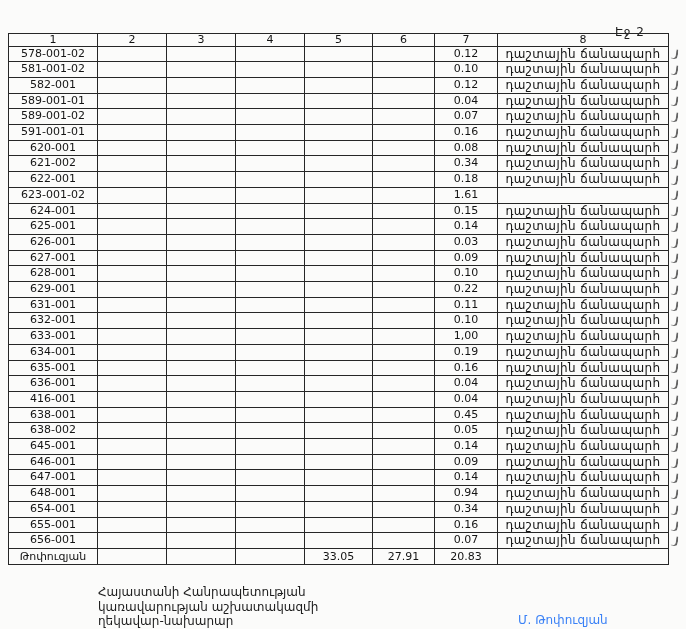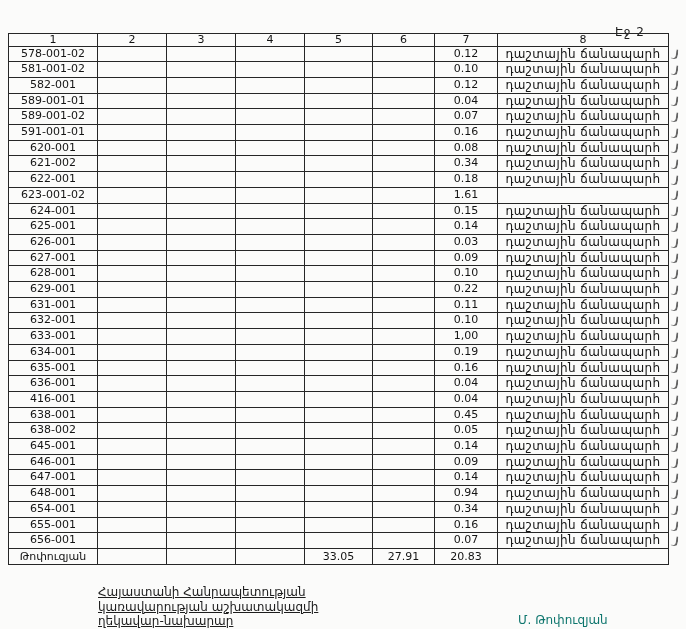--- a/index.html
+++ b/index.html
@@ -42,25 +42,25 @@
   .edge-mark{
     position:absolute;left:1px;width:5px;height:9px;
     border-right:2px solid #4a4a4a;
     border-bottom:1px solid #575757;
     border-radius:0 0 4px 1px;
     transform:rotate(7deg);
     opacity:.85;
   }
   .footer{
     position:absolute;left:98px;top:585px;
-    font-size:12px;line-height:14.5px;color:#1d1d1d;text-decoration:underline;
+    font-size:12px;line-height:14.5px;color:#1d1d1d;
   }
   .signature{
     position:absolute;left:518px;top:613px;
-    font-size:12px;color:#0f766e;
+    font-size:12px;color:#3b82f6;
   }
 </style>
 </head>
 <body>
 
 <div class="page">
 
   <div class="page-label">Էջ 2</div>
 
   <table class="grid">

